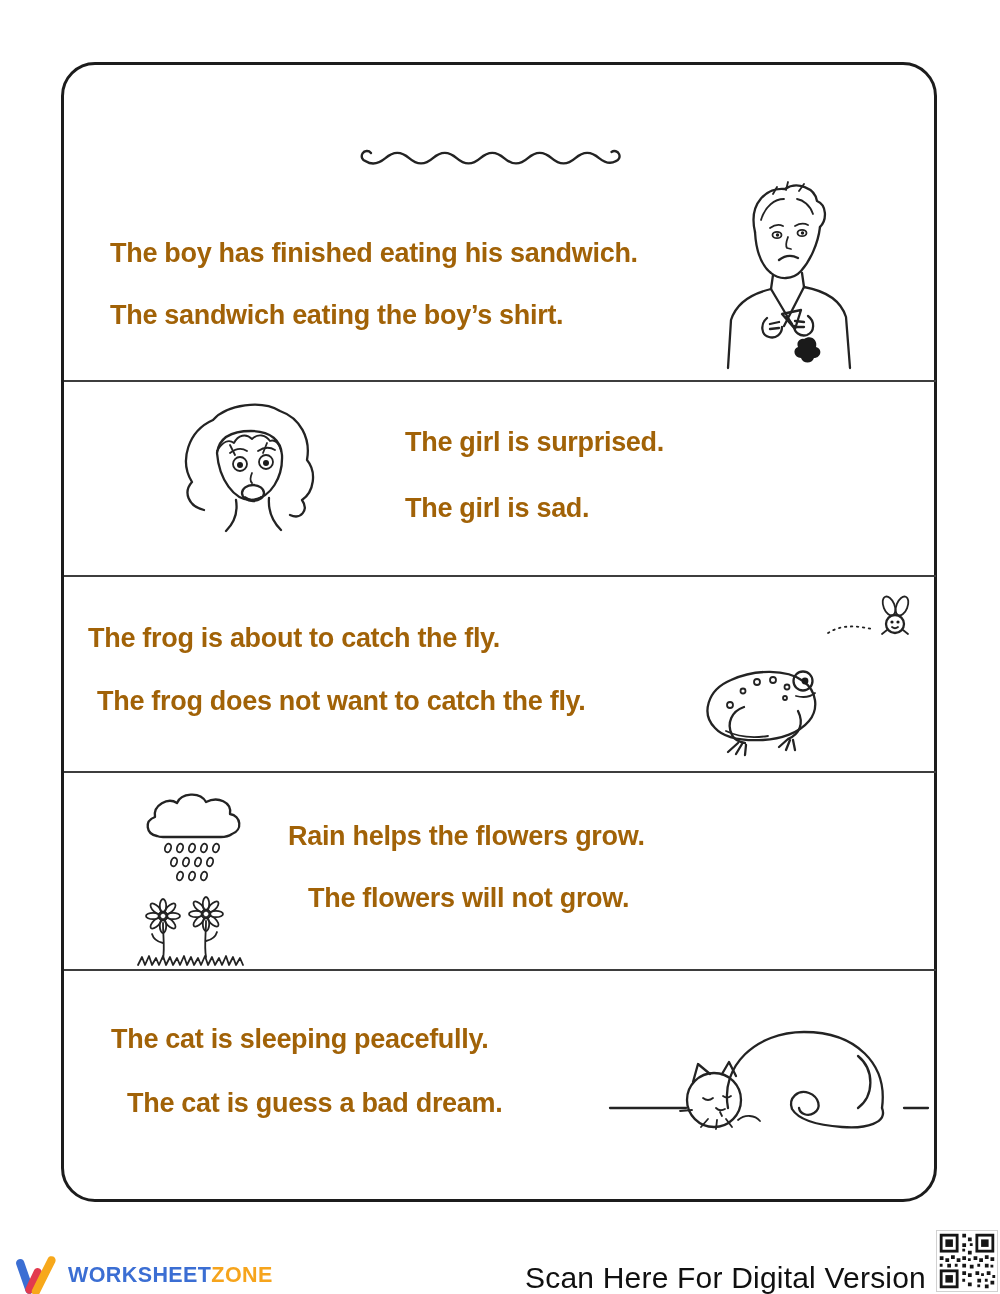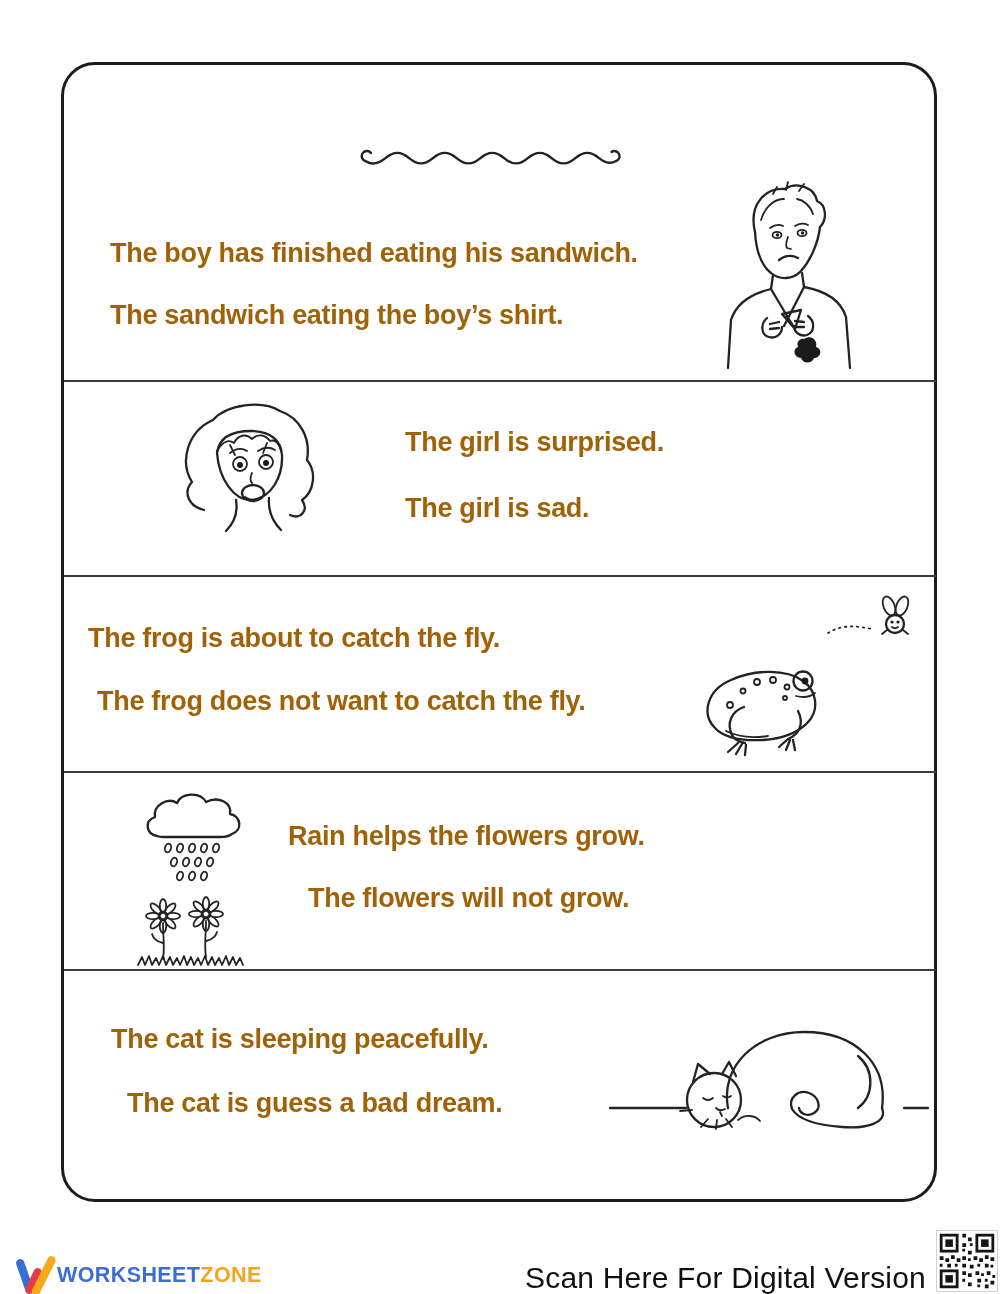--- a/index.html
+++ b/index.html
@@ -22,21 +22,21 @@
   .hr{
     position:absolute;left:64px;width:872px;height:2px;background:#3d3d3d;
   }
   svg.illus{position:absolute;overflow:visible;}
   .illus path,.illus circle,.illus ellipse,.illus polyline,.illus line{
     fill:none;stroke:#232323;stroke-width:2.3;stroke-linecap:round;stroke-linejoin:round;
   }
   .illus .fill{fill:#1a1a1a;stroke:none;}
   .illus .thin{stroke-width:1.8;}
   .footer-logo{position:absolute;left:11px;top:1252px;display:flex;align-items:center;}
-  .brand-text{font-size:21.5px;font-weight:700;letter-spacing:0.4px;white-space:nowrap;margin-left:0;}
+  .brand-text{font-size:21.5px;font-weight:700;letter-spacing:0.4px;white-space:nowrap;margin-left:11px;}
   .scan-text{
     position:absolute;right:74px;top:1261px;font-size:30px;font-weight:400;
     color:#101010;white-space:nowrap;letter-spacing:0.2px;
   }
   .qr{position:absolute;left:936px;top:1230px;}
 </style>
 </head>
 <body>
 
 <div class="page">

